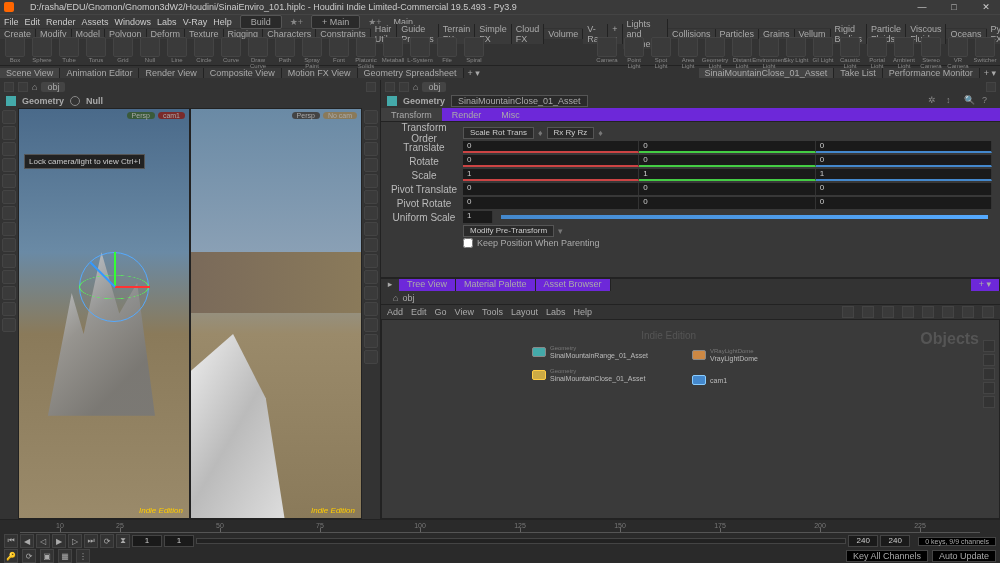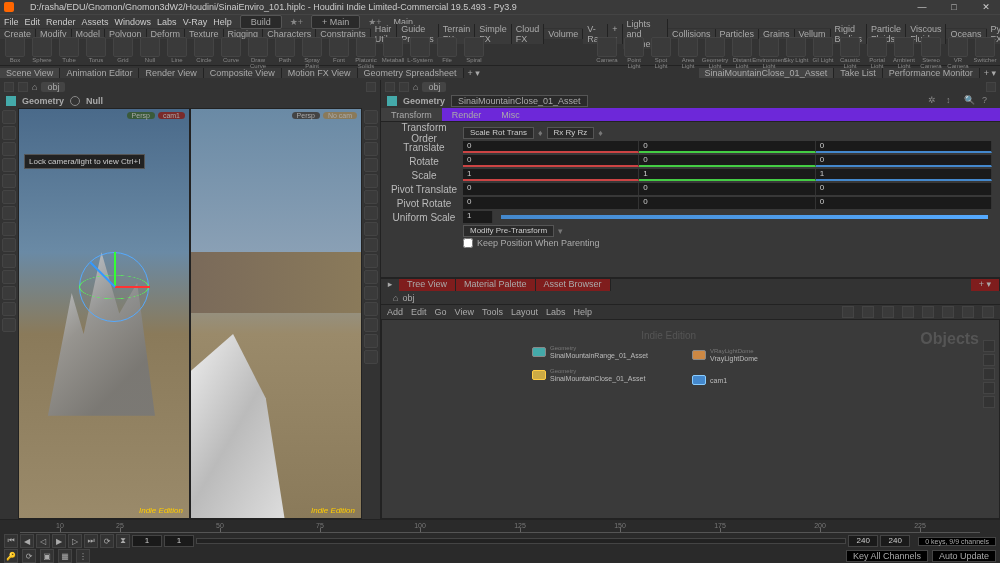--- a/index.html
+++ b/index.html
@@ -71,21 +71,21 @@
 .param-field { flex:1; background:#1a1a1a; height:12px; padding:0 4px; font-size:8px; color:#ccc; border-right:1px solid #333; }
 .param-field.underline-r { border-bottom:2px solid #c44; }
 .param-field.underline-g { border-bottom:2px solid #4c4; }
 .param-field.underline-b { border-bottom:2px solid #48c; }
 .param-slider { flex:1; height:4px; background:linear-gradient(90deg,#48c,#5af); margin:4px; }
 .param-check { display:flex; gap:4px; margin-left:74px; font-size:8px; }
 .param-check input { width:10px; height:10px; }
 
 .net-top { height:14px; background:#333; display:flex; align-items:center; padding:0 4px; gap:4px; border-bottom:1px solid #222; }
 .net-tabs { height:14px; display:flex; background:#333; font-size:8px; }
-.net-tab { padding:0 8px; cursor:pointer; background:#7f1d1d; border-right:1px solid #222; }
+.net-tab { padding:0 8px; cursor:pointer; background:#6d28d9; border-right:1px solid #222; }
 .net-menubar { height:14px; background:#333; display:flex; align-items:center; padding:0 6px; gap:8px; font-size:8px; }
 .net-menubar .nm { cursor:pointer; }
 .net-menubar .spacer { flex:1; }
 .net-menubar .nicon { width:12px; height:12px; background:#3a3a3a; border:1px solid #444; cursor:pointer; }
 .network-view { flex:1; background:#3a3a3a; position:relative; border:1px solid #222; }
 .network-view .wm { position:absolute; top:10px; right:20px; color:#555; font-size:16px; font-weight:bold; }
 .network-view .wm2 { position:absolute; top:10px; left:42%; color:#555; font-size:10px; }
 .node { position:absolute; display:flex; align-items:center; gap:4px; }
 .node .body { width:14px; height:10px; border-radius:2px; border:1px solid #888; }
 .node .body.cyan { background:#4aa; }

